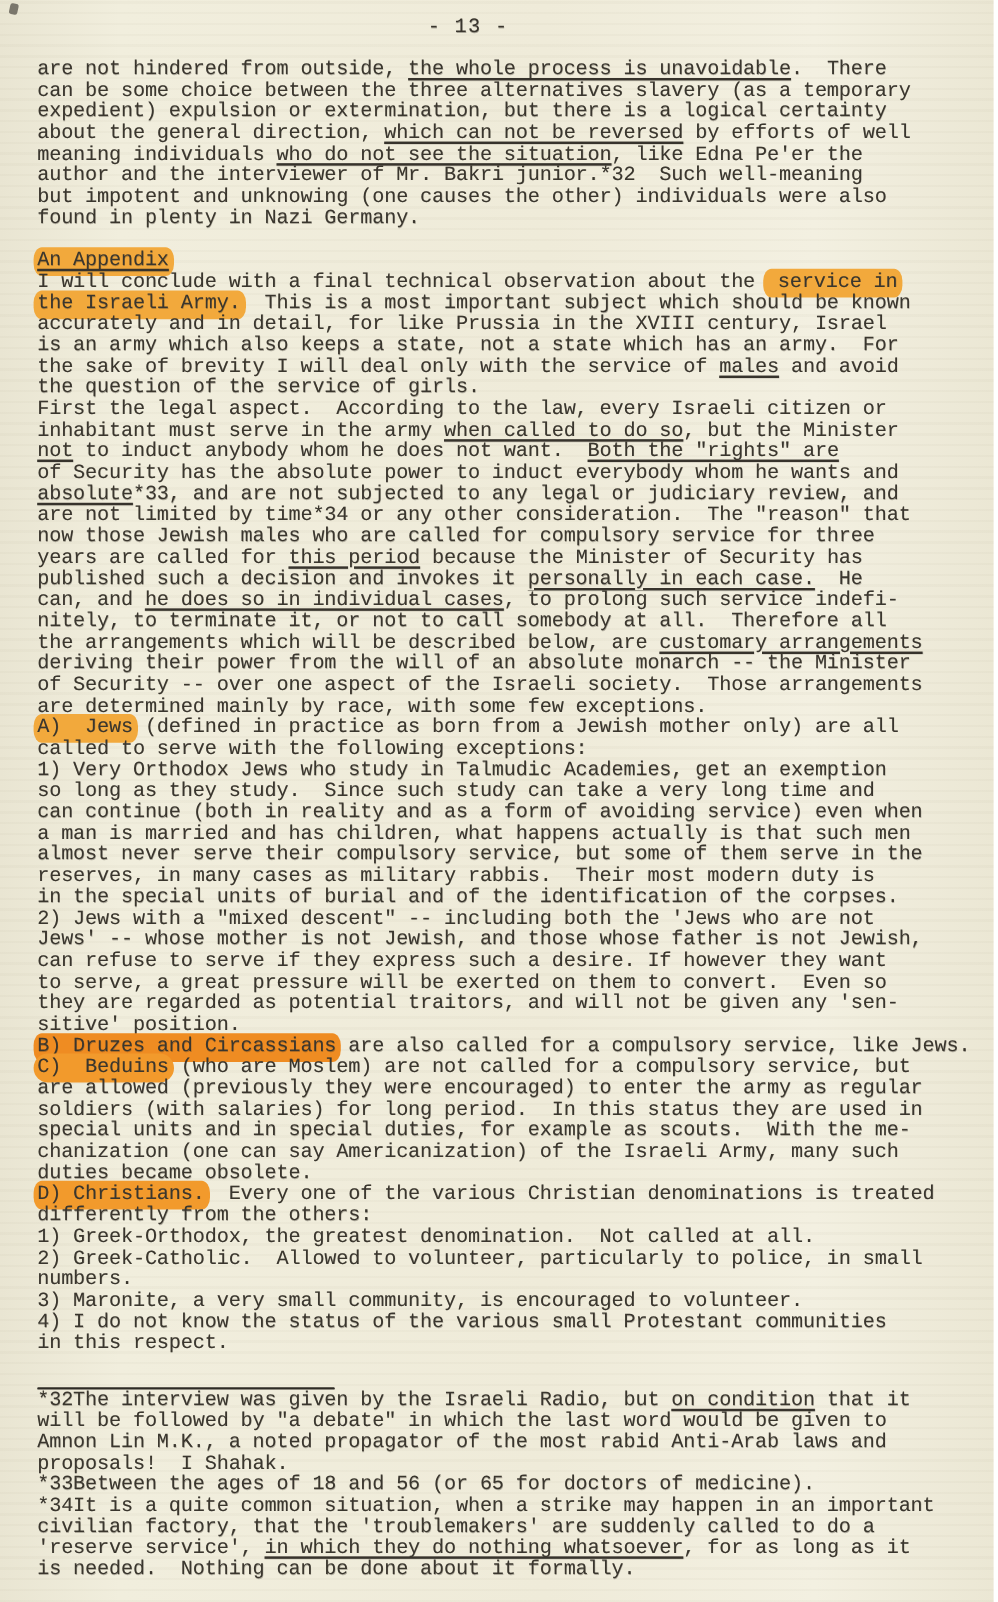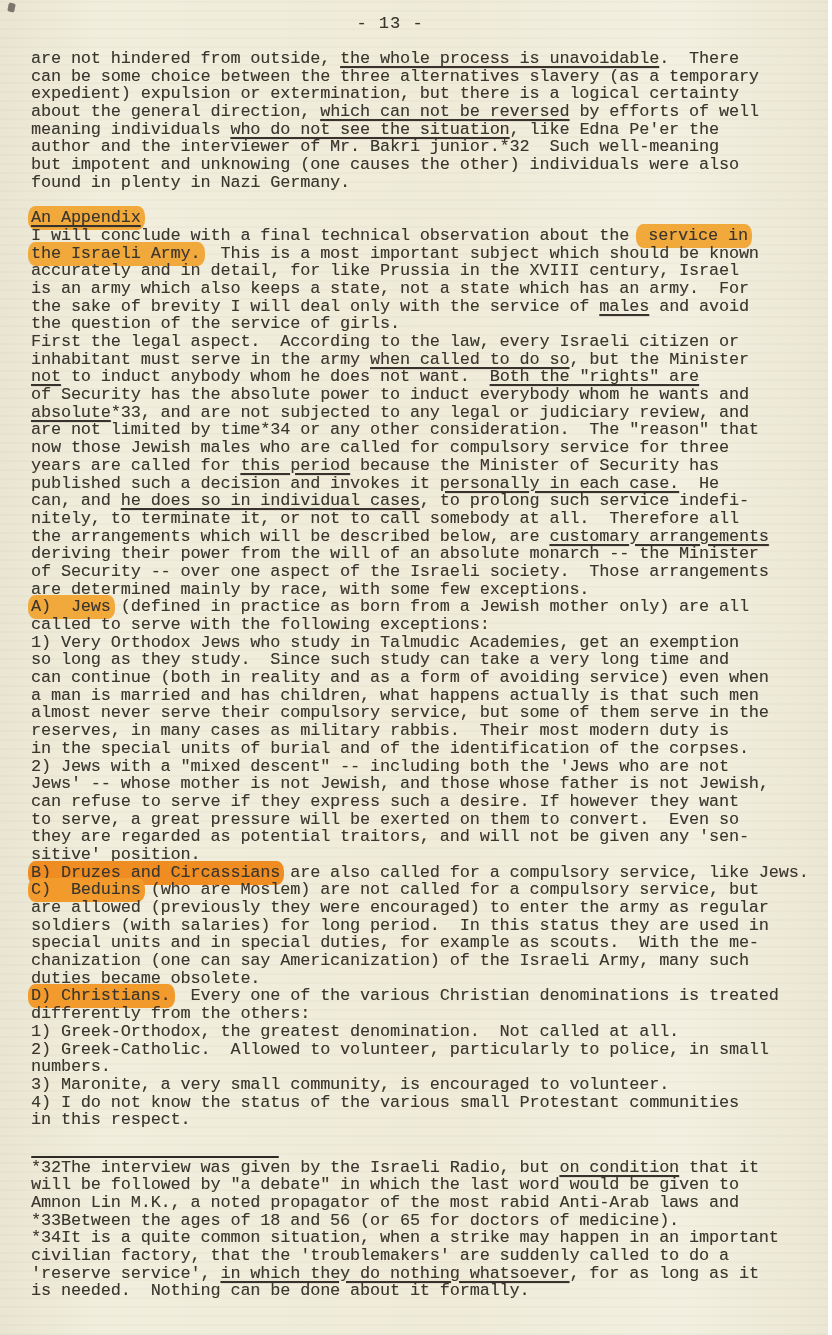--- a/index.html
+++ b/index.html
@@ -96,38 +96,39 @@
       <div class="line"><span class="seg">almost never serve their compulsory service, but some of them serve in the</span></div>
       <div class="line"><span class="seg">reserves, in many cases as military rabbis.  Their most modern duty is</span></div>
       <div class="line"><span class="seg">in the special units of burial and of the identification of the corpses.</span></div>
       <div class="line"><span class="seg">2) Jews with a "mixed descent" -- including both the 'Jews who are not</span></div>
       <div class="line"><span class="seg">Jews' -- whose mother is not Jewish, and those whose father is not Jewish,</span></div>
       <div class="line"><span class="seg">can refuse to serve if they express such a desire. If however they want</span></div>
       <div class="line"><span class="seg">to serve, a great pressure will be exerted on them to convert.  Even so</span></div>
       <div class="line"><span class="seg">they are regarded as potential traitors, and will not be given any 'sen-</span></div>
       <div class="line"><span class="seg">sitive' position.</span></div>
       <div class="line"><span class="seg h" style="background-color: rgb(239, 140, 34);">B) Druzes and Circassians</span><span class="seg"> are also called for a compulsory service, like Jews.</span></div>
-      <div class="line"><span class="seg h" style="background-color: rgb(242, 154, 44);">C)  Beduins</span><span class="seg"> (who are Moslem) are not called for a compulsory service, but</span></div>
+      <div class="line"><span class="seg h" style="background-color: rgb(242, 154, 44); border-radius: 12px;">C)  Beduins</span><span class="seg"> (who are Moslem) are not called for a compulsory service, but</span></div>
       <div class="line"><span class="seg">are allowed (previously they were encouraged) to enter the army as regular</span></div>
       <div class="line"><span class="seg">soldiers (with salaries) for long period.  In this status they are used in</span></div>
       <div class="line"><span class="seg">special units and in special duties, for example as scouts.  With the me-</span></div>
       <div class="line"><span class="seg">chanization (one can say Americanization) of the Israeli Army, many such</span></div>
       <div class="line"><span class="seg">duties became obsolete.</span></div>
       <div class="line"><span class="seg h" style="background-color: rgb(242, 154, 44);">D) Christians.</span><span class="seg">  Every one of the various Christian denominations is treated</span></div>
       <div class="line"><span class="seg">differently from the others:</span></div>
       <div class="line"><span class="seg">1) Greek-Orthodox, the greatest denomination.  Not called at all.</span></div>
       <div class="line"><span class="seg">2) Greek-Catholic.  Allowed to volunteer, particularly to police, in small</span></div>
       <div class="line"><span class="seg">numbers.</span></div>
       <div class="line"><span class="seg">3) Maronite, a very small community, is encouraged to volunteer.</span></div>
       <div class="line"><span class="seg">4) I do not know the status of the various small Protestant communities</span></div>
       <div class="line"><span class="seg">in this respect.</span></div>
       <div class="line blank"></div>
       <div class="line sep"><div class="rule"></div></div>
       <div class="line"><span class="seg">*32The interview was given by the Israeli Radio, but </span><span class="seg u">on condition</span><span class="seg"> that it</span></div>
       <div class="line"><span class="seg">will be followed by "a debate" in which the last word would be given to</span></div>
       <div class="line"><span class="seg">Amnon Lin M.K., a noted propagator of the most rabid Anti-Arab laws and</span></div>
+      <div class="line"><span class="seg">proposals!  I Shahak.</span></div>
       <div class="line"><span class="seg">*33Between the ages of 18 and 56 (or 65 for doctors of medicine).</span></div>
       <div class="line"><span class="seg">*34It is a quite common situation, when a strike may happen in an important</span></div>
       <div class="line"><span class="seg">civilian factory, that the 'troublemakers' are suddenly called to do a</span></div>
       <div class="line"><span class="seg">'reserve service', </span><span class="seg u">in which they do nothing whatsoever</span><span class="seg">, for as long as it</span></div>
       <div class="line"><span class="seg">is needed.  Nothing can be done about it formally.</span></div>
     </div>
 </div>
 
 </body></html>

